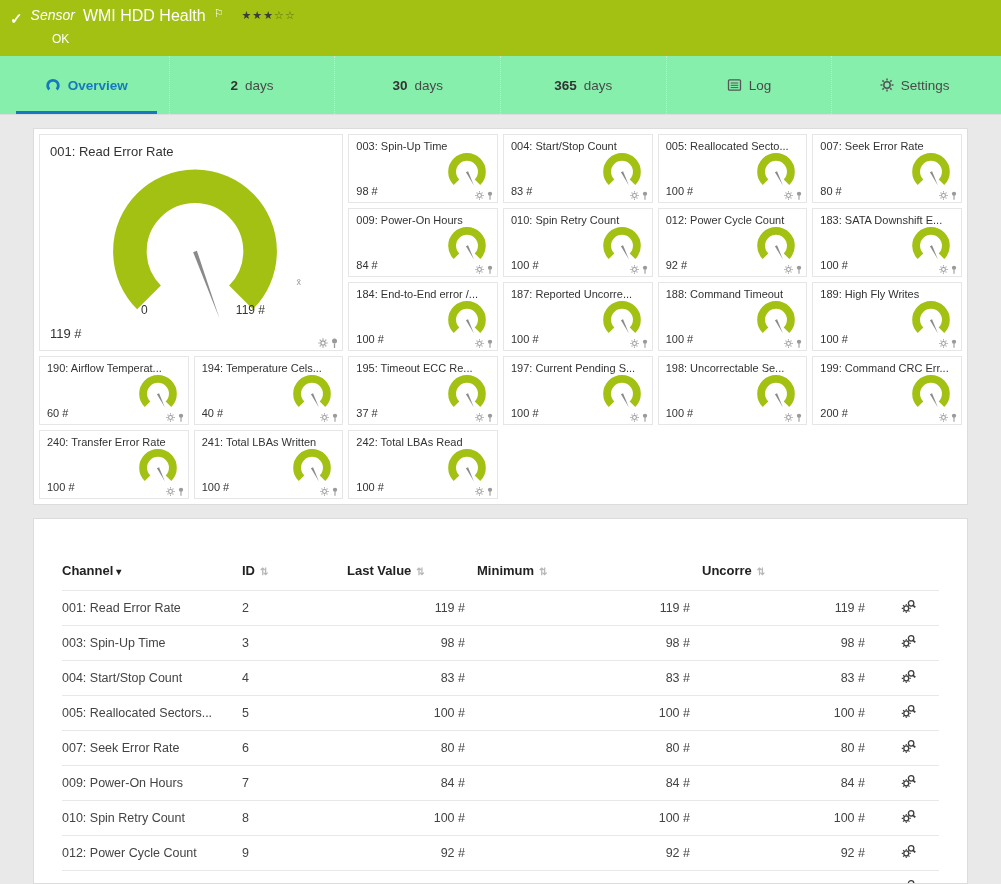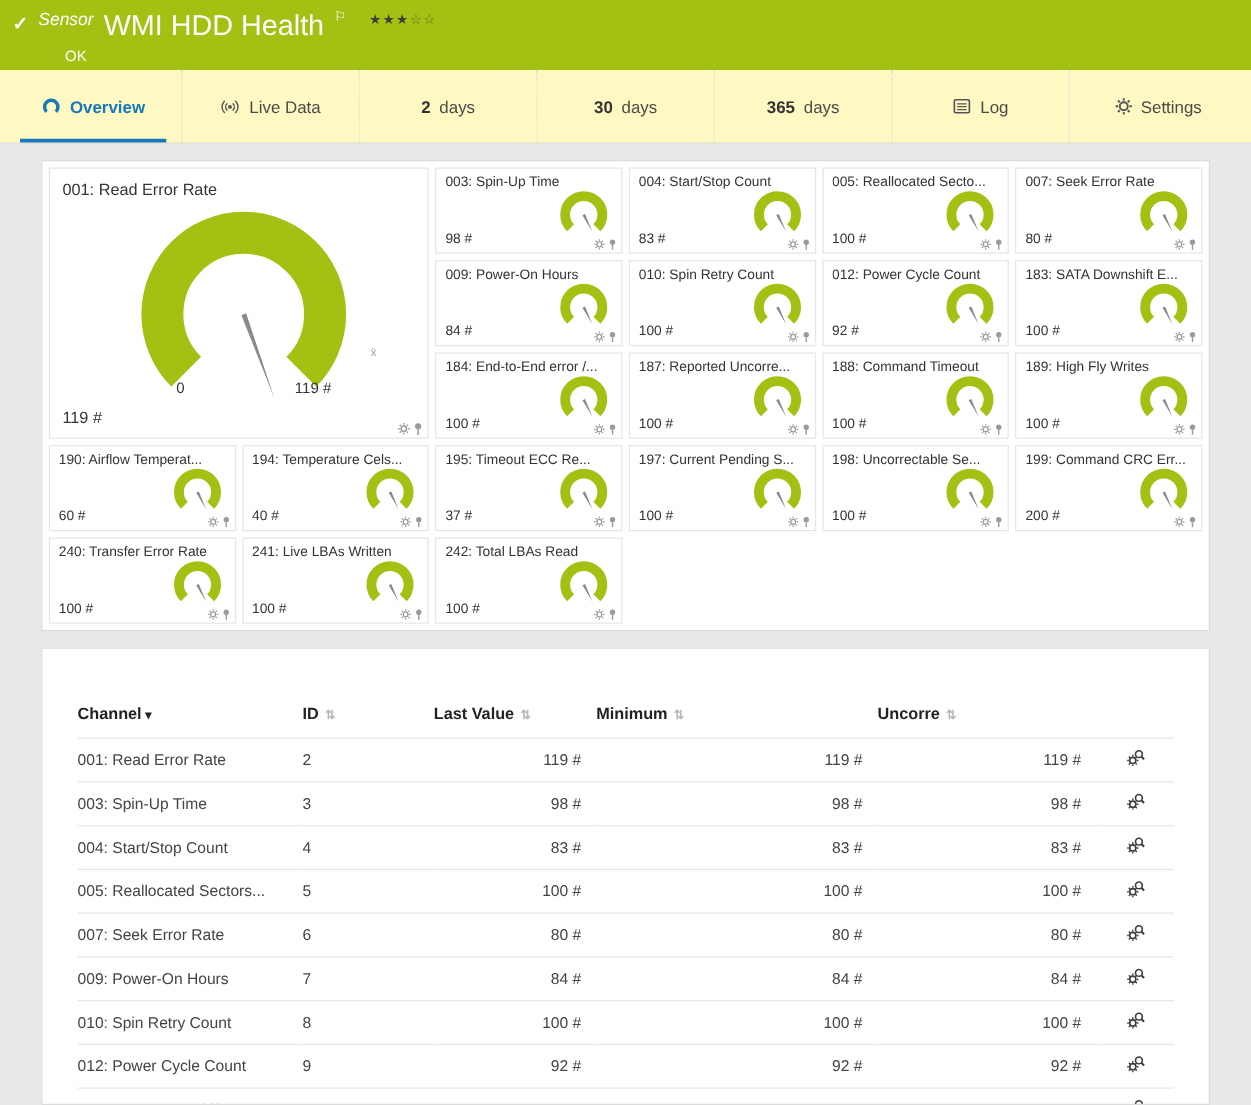--- a/index.html
+++ b/index.html
@@ -7,28 +7,28 @@
   body{
     width:1001px;height:884px;overflow:hidden;
     font-family:"Liberation Sans",sans-serif;
     background:var(--page_bg,#e9e9e9);
   }
   
   .app-header{height:56px;background:var(--green,#a3c113);color:#fff;padding:7px 10px 0}
   .hdr-line{display:flex;align-items:flex-start;gap:8px}
   .check{font-size:15px;font-weight:bold;margin-top:3px;cursor:default}
   .kind{font-style:italic;font-size:14px}
-  .sensor-title{font-size:23px}
+  .sensor-title{font-size:16px}
   .flag{font-size:11px;margin-top:0;cursor:pointer}
   .stars{font-size:11px;letter-spacing:1px;margin-top:2px;margin-left:10px;cursor:pointer}
   .stars .filled{color:#3c3c3c}
   .stars .empty{color:#5d6e12}
   .hdr-status{font-size:12px;font-weight:normal;margin:4px 0 0 42px}
   
-  .tabbar{height:59px;background:#fef9c3;border-bottom:1px solid #dcdcdc;display:flex;align-items:stretch;padding:0 4px}
+  .tabbar{height:59px;background:#86efac;border-bottom:1px solid #dcdcdc;display:flex;align-items:stretch;padding:0 4px}
   .tab{flex:1;display:flex;align-items:center;justify-content:center;gap:7px;font-size:13.5px;color:#4a4a4a;position:relative;cursor:pointer;border-right:1px dotted #ddd;white-space:nowrap}
   .tab:last-child{border-right:none}
   .ticon{display:flex;align-items:center;line-height:0}
   .tab.active{color:var(--blue,#1779bd);font-weight:bold}
   .tab.active::after{content:"";position:absolute;left:12px;right:12px;bottom:0;height:3px;background:var(--blue,#1779bd)}
   .tab-num{font-weight:bold;color:#333}
   
   .main{padding:13px 33px 0}
   .panel{background:#fff;border:1px solid #dcdcdc}
   
@@ -78,29 +78,20 @@
 <nav class="tabbar">
   <div class="tab active">
     <span class="ticon">
       <svg width="16" height="14" viewBox="0 0 16 15">
           <path d="M4 12.2 A5.7 5.7 0 1 1 12 12.2" fill="none" stroke="#1779bd" stroke-width="3"></path>
         </svg>
     </span>
     <span>Overview</span>
   </div>
   <div class="tab">
-    <span class="ticon">
-      <svg width="16" height="15" viewBox="0 0 16 16">
-          <circle cx="8" cy="8" r="1.7" fill="#555"></circle>
-          <path d="M5.4 5.4 A3.7 3.7 0 0 0 5.4 10.6 M10.6 5.4 A3.7 3.7 0 0 1 10.6 10.6 M3.2 3.2 A6.8 6.8 0 0 0 3.2 12.8 M12.8 3.2 A6.8 6.8 0 0 1 12.8 12.8" fill="none" stroke="#555" stroke-width="1.2" stroke-linecap="round"></path>
-        </svg>
-    </span>
-    <span>Live Data</span>
-  </div>
-  <div class="tab">
     <span class="tab-num">2</span>
     <span>days</span>
   </div>
   <div class="tab">
     <span class="tab-num">30</span>
     <span>days</span>
   </div>
   <div class="tab">
     <span class="tab-num">365</span>
     <span>days</span>
@@ -669,21 +660,21 @@
             <span>
               <svg width="6" height="9" viewBox="0 0 7 10">
                 <circle cx="3.5" cy="3" r="2.5" fill="#9a9a9a"></circle>
                 <path d="M3.5 5.5 V10" stroke="#9a9a9a" stroke-width="1.3"></path>
               </svg>
             </span>
           </div>
         </div>
 
         <div class="tile small">
-          <div class="tile-title">241: Live LBAs Written</div>
+          <div class="tile-title">241: Total LBAs Written</div>
           <div class="mini-gauge">
             <svg width="42" height="42" viewBox="0 0 48 48">
               <path class="g-ring" d="M 12 38 A 17 17 0 1 1 36 38" stroke-width="9"></path>
               <polygon class="g-needle" points="31.9,41.6 22.8,26.6 25.2,25.4"></polygon>
             </svg>
           </div>
           <div class="tile-value">100 #</div>
           <div class="tile-icons">
             <span>
               <svg width="9" height="9" viewBox="0 0 14 14">

